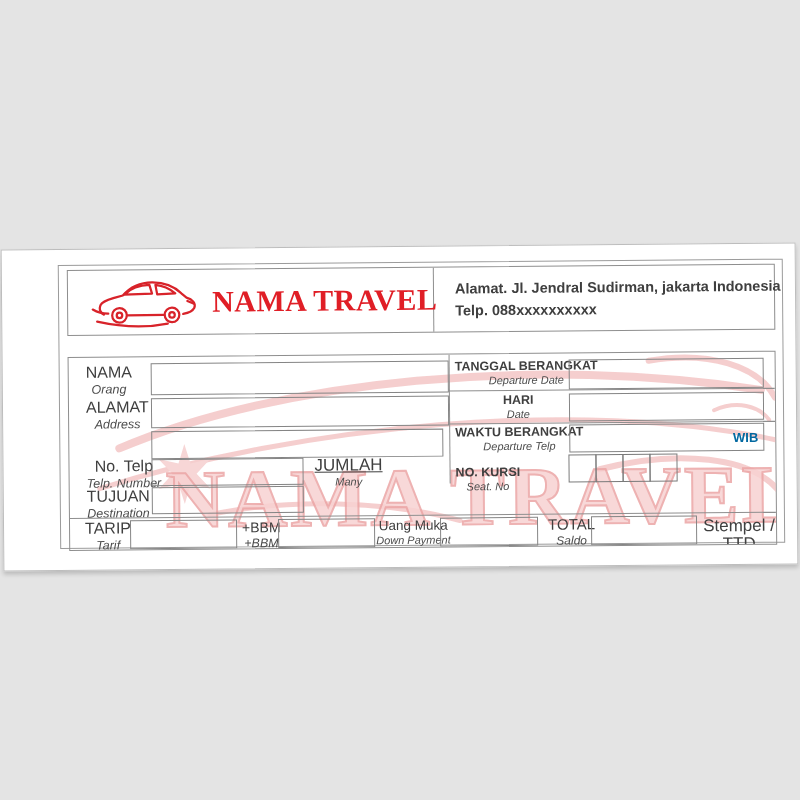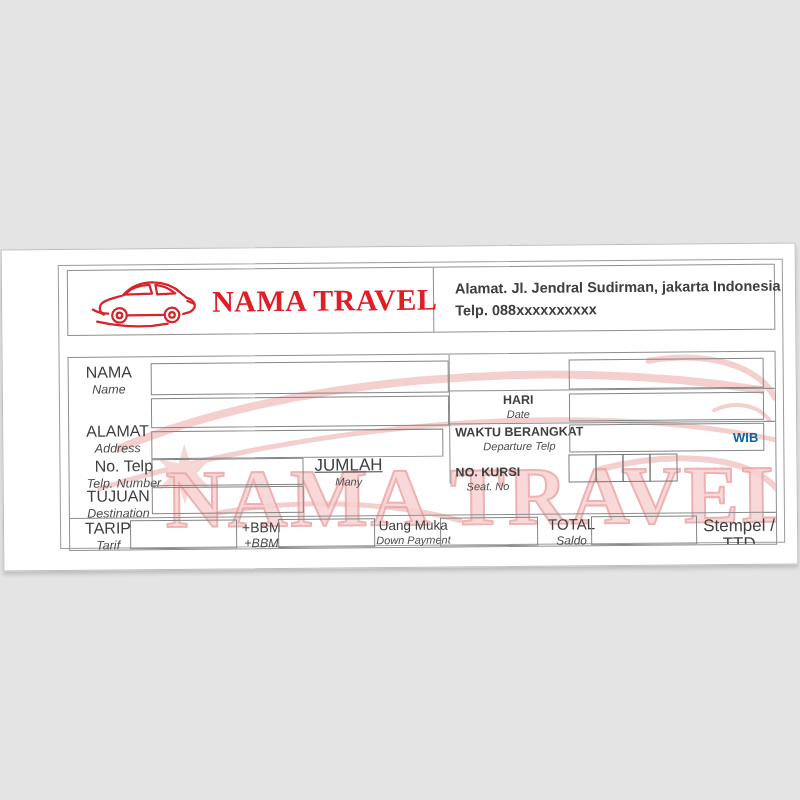--- a/index.html
+++ b/index.html
@@ -26,21 +26,21 @@
   .lbl{position:absolute;color:#3f3f3f;line-height:1.05;text-align:center;}
   .l1{font-size:16px;}
   .l2{font-style:italic;font-size:12.5px;color:#4c4c4c;margin-top:2px;}
   .lblr .l1{font-size:12.5px;font-weight:bold;}
   .lblr .l2{font-size:11px;margin-top:2px;}
   .box{position:absolute;border:1px solid #858585;background:transparent;}
   .vline{position:absolute;width:1px;background:#8e8e8e;}
   .hline{position:absolute;height:1px;background:#8e8e8e;}
   
   .p-nama-l{left:17px;top:7px;}      .p-nama-b{left:82px;top:6px;width:296px;height:30px;}
-  .p-alamat-l{left:17px;top:42px;margin-top:24px;}   .p-alamat-b{left:82px;top:41px;width:296px;height:28px;}
+  .p-alamat-l{left:17px;top:42px;}   .p-alamat-b{left:82px;top:41px;width:296px;height:28px;}
   .p-addr2-b{left:82px;top:74px;width:290px;height:26px;}
   .p-telp-l{left:17px;top:101px;}    .p-telp-b{left:82px;top:102px;width:150px;height:25px;}
   .p-jumlah-l{left:245px;top:101px;} .p-jumlah-b{left:286px;top:101px;width:90px;height:26px;}
   .p-jumlah-l .l1{font-size:17px;text-decoration:underline;}   .p-jumlah-l .l2{font-size:11px;}
   .suffix-in{position:absolute;right:5px;top:0;height:100%;display:flex;align-items:center;
              font-size:12.5px;color:#0369a1;}
   .p-tujuan-l{left:17px;top:131px;}  .p-tujuan-b{left:82px;top:130px;width:150px;height:25px;}
   
   .v-div{left:380px;top:0;height:129px;}
   .h-sep1{left:380px;top:36px;width:326px;}
@@ -109,21 +109,21 @@
             <path d="M655,62 C678,52 700,58 710,72" stroke-width="4"></path>
           </g>
           <path fill="#f0b4b4" d="M125,91 L131,110.6 L151,106 L137,121 L151,136 L131,131.4 L125,151 L119,131.4 L99,136 L113,121 L99,106 L119,110.6 Z"></path>
         </svg>
         <div class="wm-text">NAMA TRAVEL</div>
 
         <div class="content">
 
           <div class="lbl p-nama-l">
             <div class="l1">NAMA</div>
-            <div class="l2">Name</div>
+            <div class="l2">Orang</div>
           </div>
           <div class="box p-nama-b"></div>
 
           <div class="lbl p-alamat-l">
             <div class="l1">ALAMAT</div>
             <div class="l2">Address</div>
           </div>
           <div class="box p-alamat-b"></div>
           <div class="box p-addr2-b"></div>
 
@@ -141,20 +141,24 @@
           <div class="lbl p-tujuan-l">
             <div class="l1">TUJUAN</div>
             <div class="l2">Destination</div>
           </div>
           <div class="box p-tujuan-b"></div>
 
           <div class="vline v-div"></div>
           <div class="hline h-sep1"></div>
           <div class="hline h-sep2"></div>
 
+          <div class="lbl lblr p-tgl-l">
+            <div class="l1">TANGGAL BERANGKAT</div>
+            <div class="l2">Departure Date</div>
+          </div>
           <div class="box p-tgl-b"></div>
 
           <div class="lbl lblr p-hari-l">
             <div class="l1">HARI</div>
             <div class="l2">Date</div>
           </div>
           <div class="box p-hari-b"></div>
 
           <div class="lbl lblr p-waktu-l">
             <div class="l1">WAKTU BERANGKAT</div>

